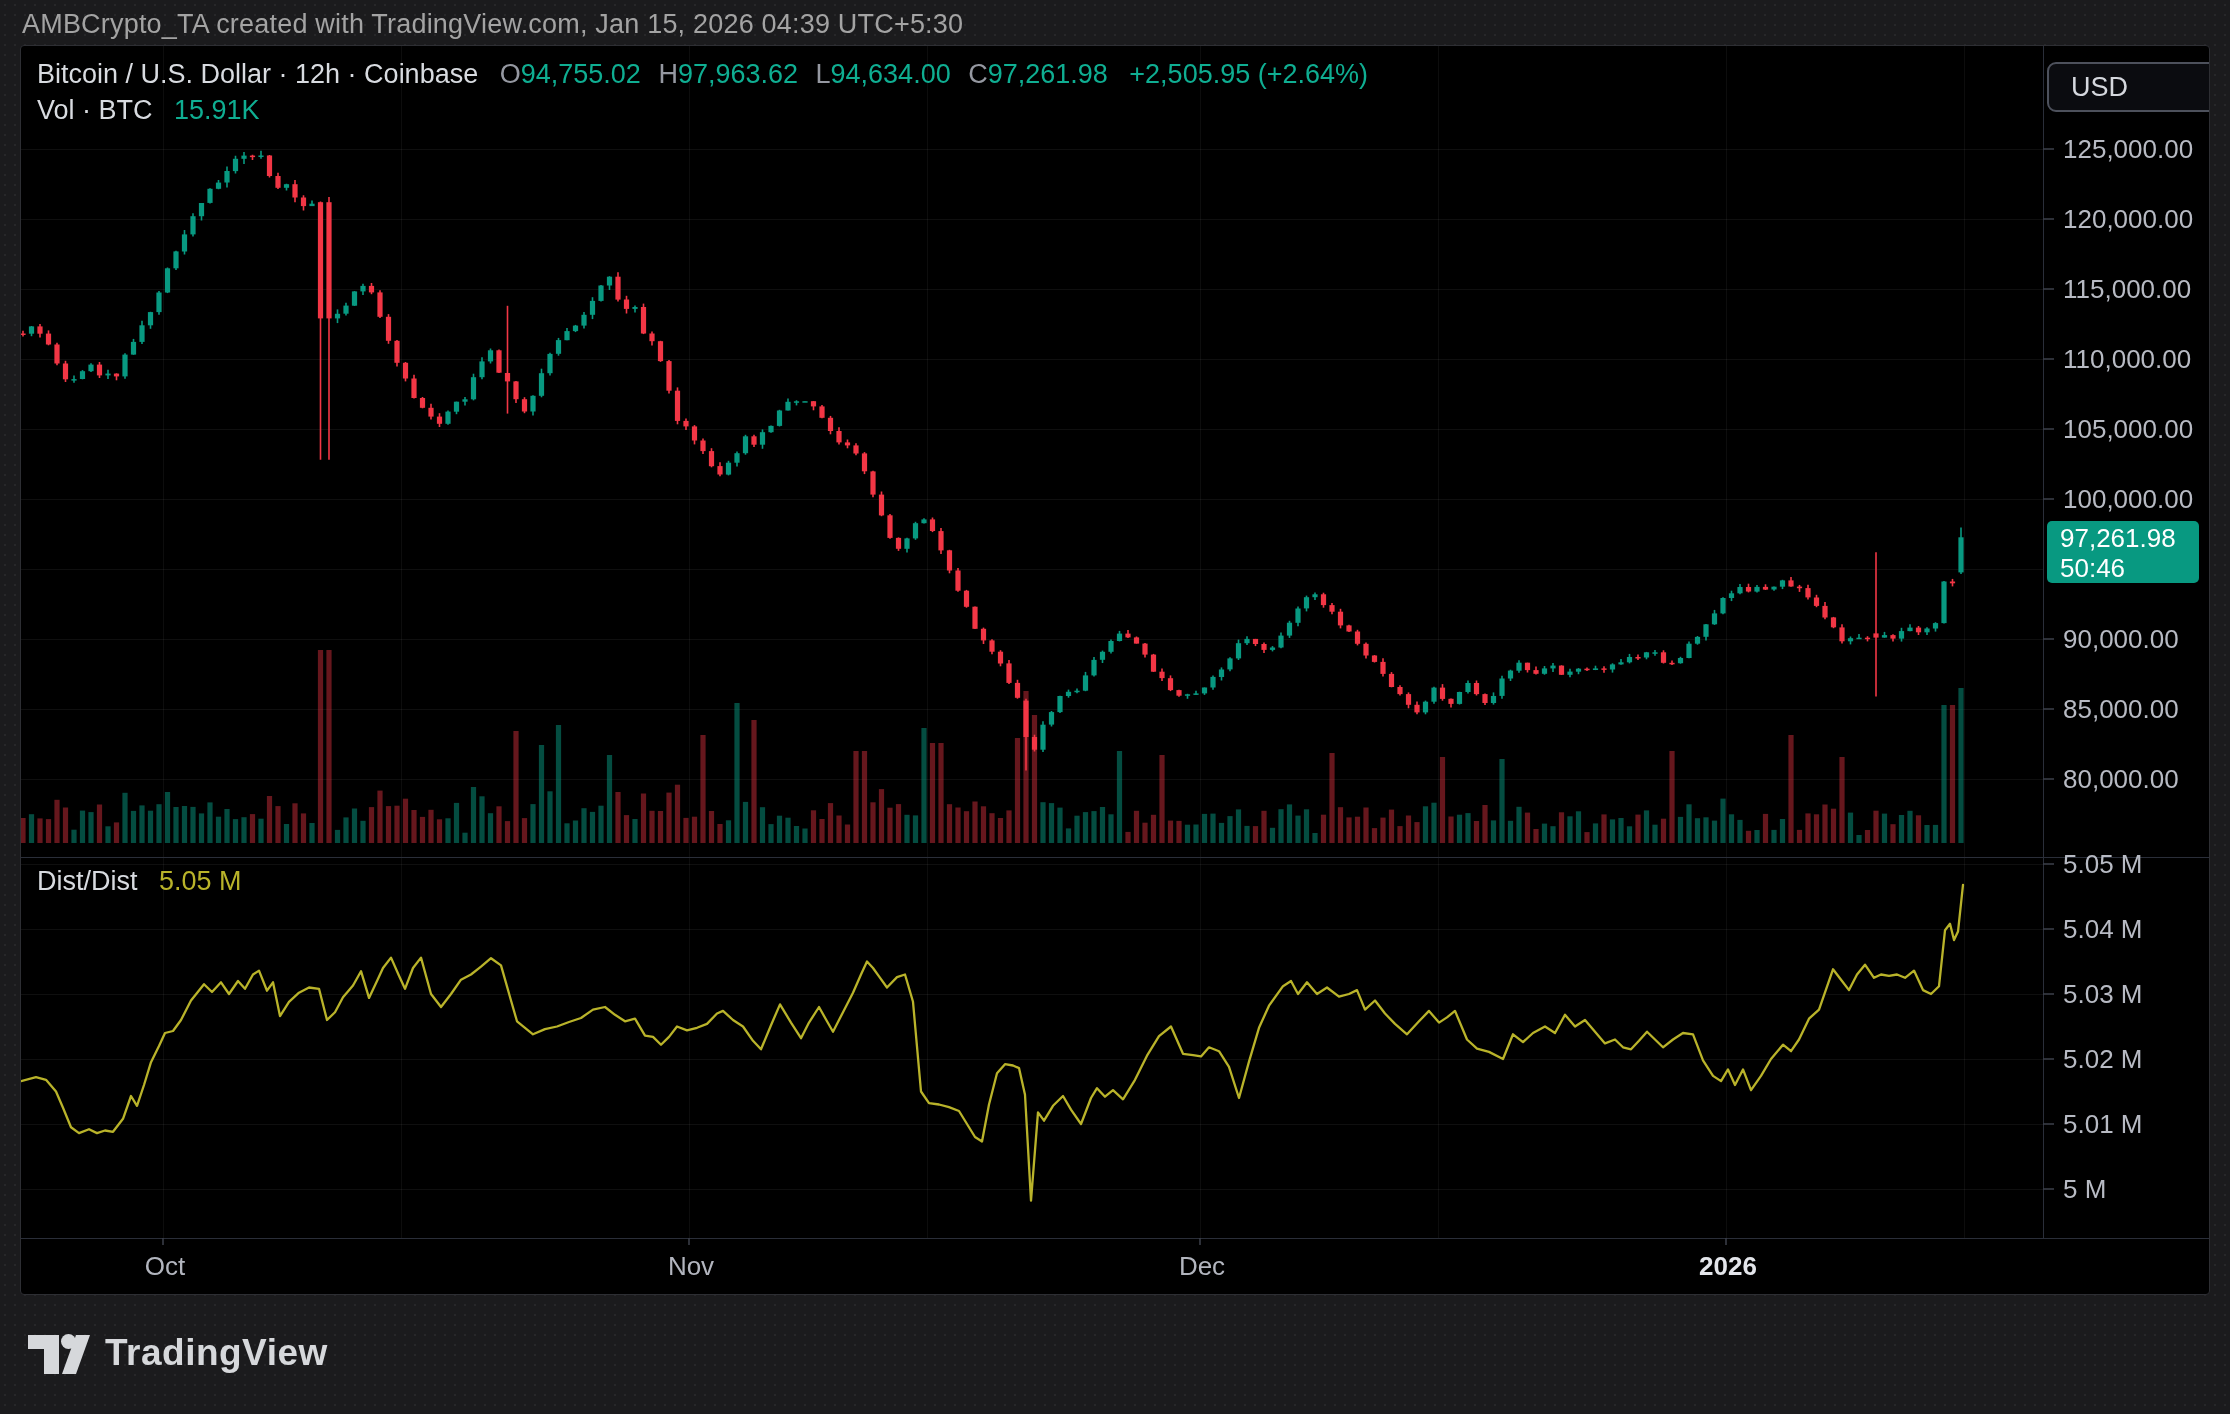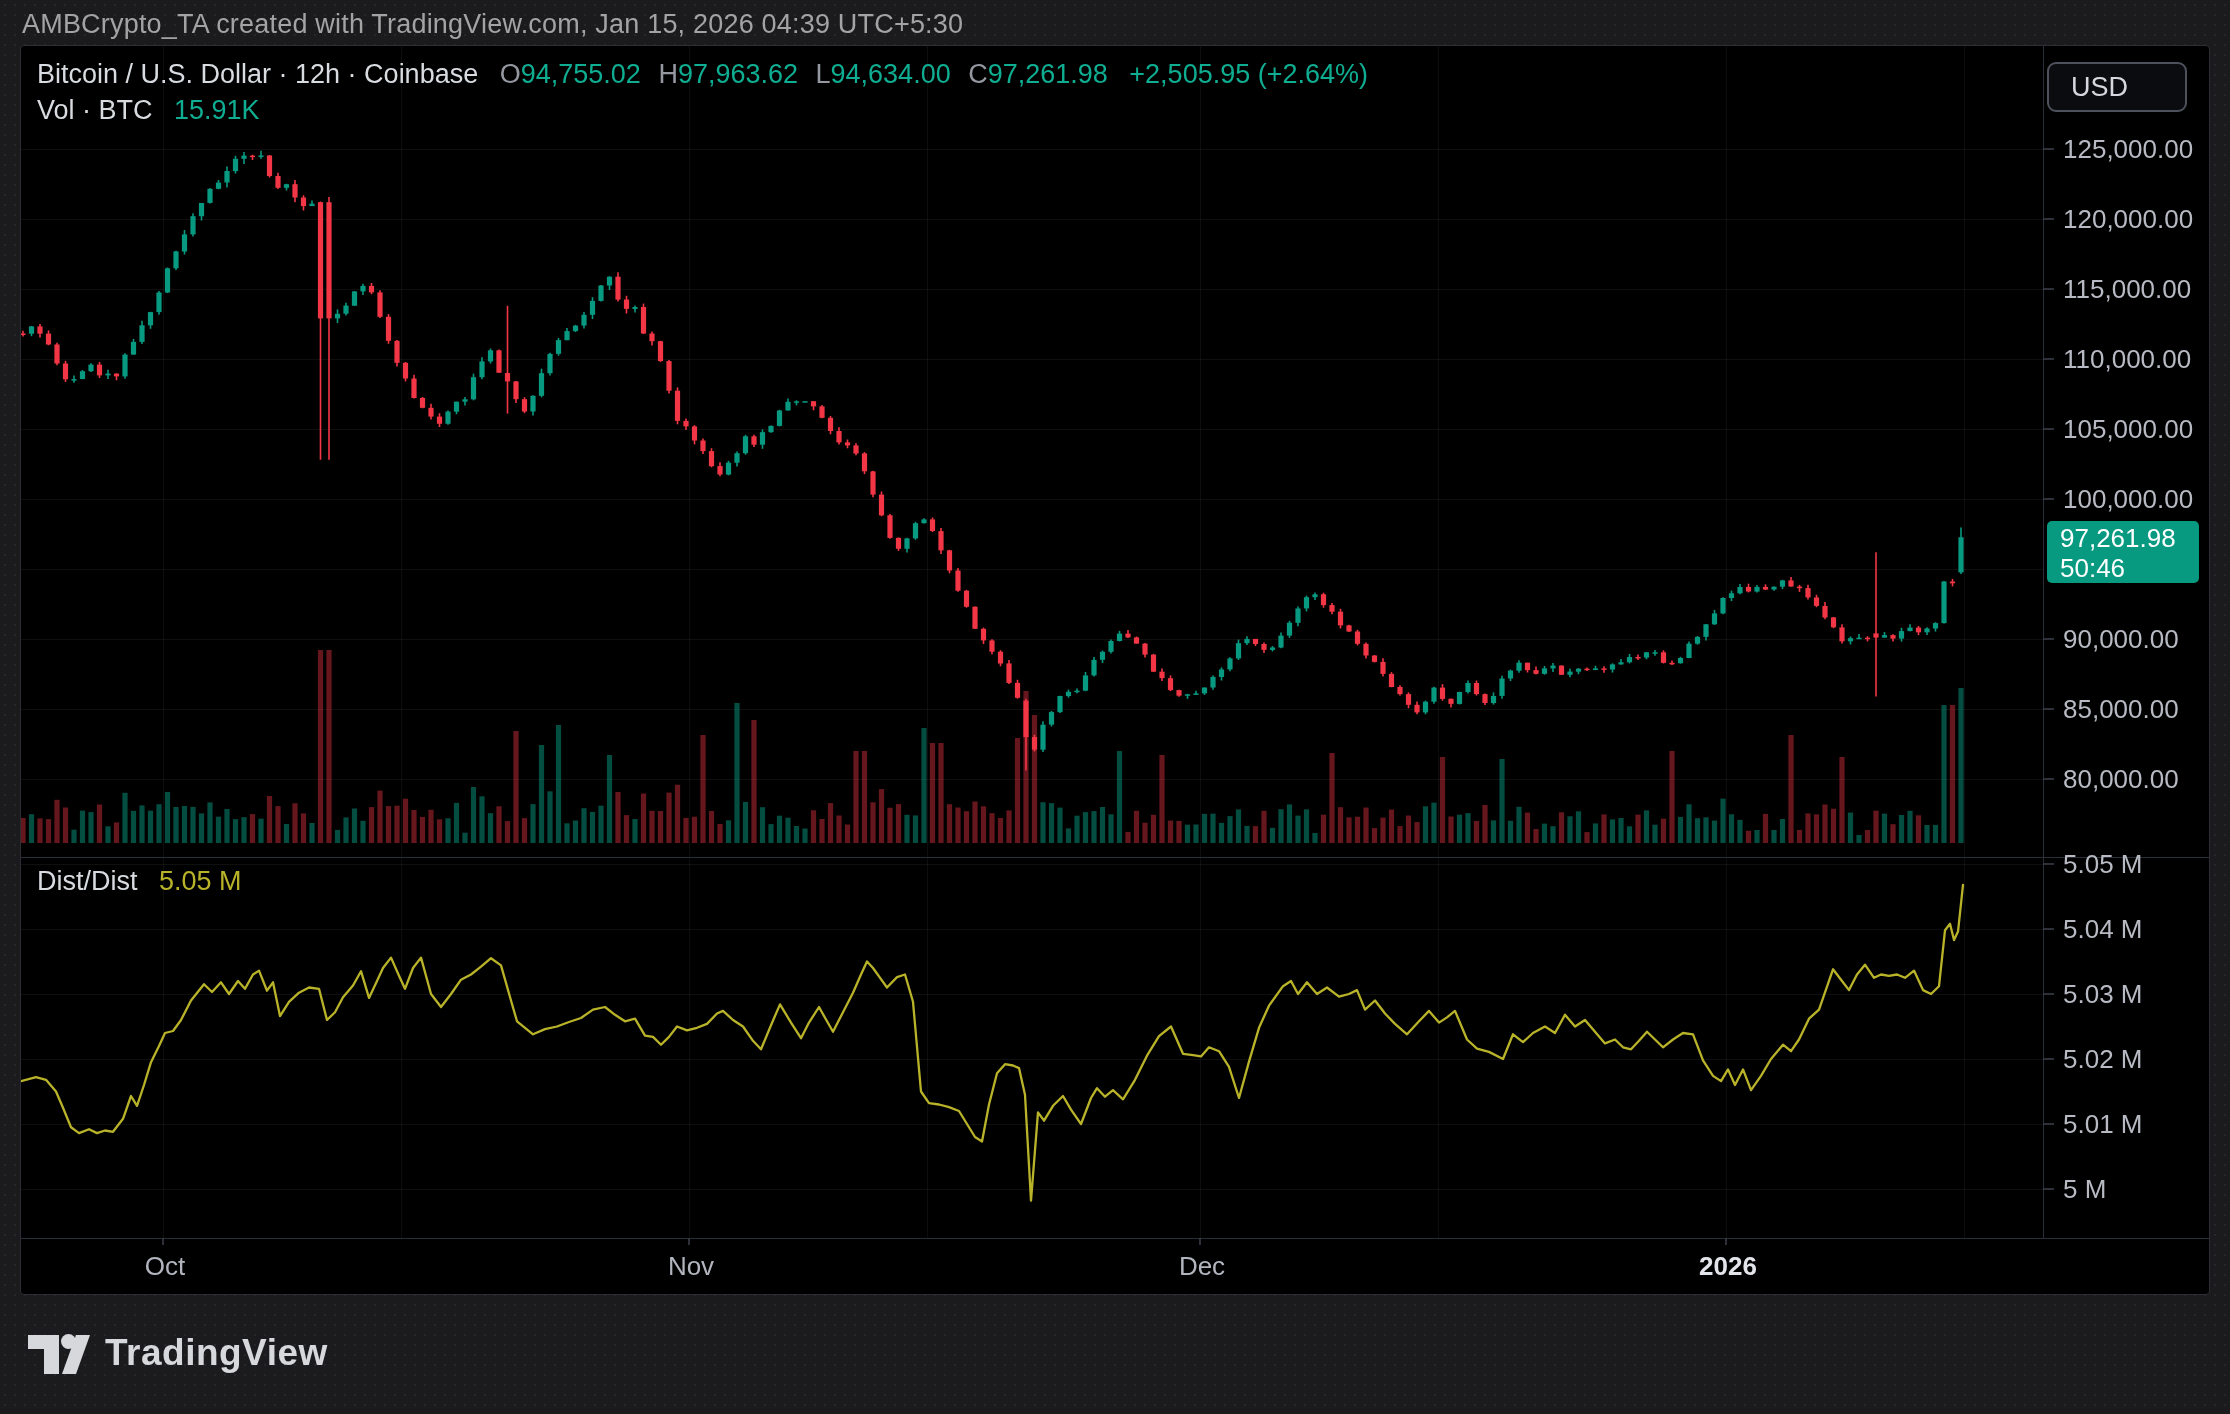--- a/index.html
+++ b/index.html
@@ -14,21 +14,21 @@
   }
   .hdr { position:absolute; left:22px; top:9px; font-size:27px; color:#a3a3a3; letter-spacing:0.2px; }
   .panel { position:absolute; left:20px; top:45px; width:2190px; height:1250px;
     background:#000000; border:1px solid #2d2e33; border-radius:4px; overflow:hidden; }
   .panel svg { position:absolute; left:0; top:0; }
   .legend-row { position:absolute; left:16px; font-size:27px; color:#d8dbe0; white-space:nowrap; z-index:5; }
   .legend-row .dim { color:#9598a1; }
   .legend-row .grn { color:#0fae92; }
   .legend-row .sp { display:inline-block; width:14px; }
   .adval { color:#b9b32a; }
-  .usd-btn { position:absolute; left:2026px; top:16px; width:140px; height:50px;
+  .usd-btn { position:absolute; left:2026px; top:16px; width:182px; height:50px;
     background:#0b0c10; border:2px solid #4d515c; border-radius:9px; color:#d5d8de;
     font-size:27px; font-weight:500; display:flex; align-items:center; padding-left:22px;
     cursor:pointer; z-index:6; font-family:"Liberation Sans",sans-serif; }
   .price-badge { position:absolute; left:2026px; width:152px; height:62px; border-radius:5px;
     background:#089981; color:#ffffff; font-size:26px; line-height:30px; padding:2px 0 0 13px; z-index:6; }
   .axis-label { position:absolute; left:2040px; font-size:26px; color:#b7bac3; white-space:nowrap; }
   .time-label { position:absolute; top:1205px; transform:translateX(-50%); font-size:26px; color:#b2b5be; }
   .time-label.year { color:#e3e5ea; font-weight:700; }
   .scale-zone { position:absolute; z-index:4; }
   .logo { position:absolute; left:26px; top:1328px; display:flex; align-items:center; gap:15px; z-index:2; }

